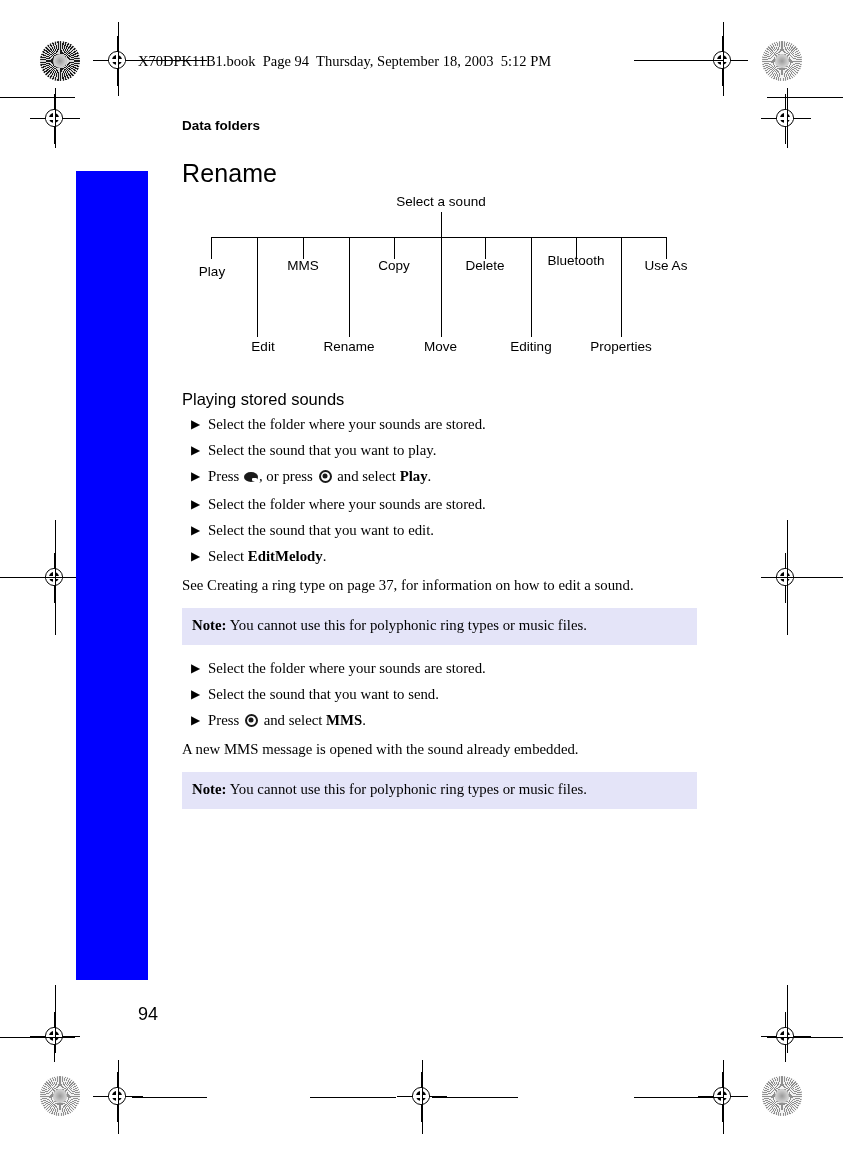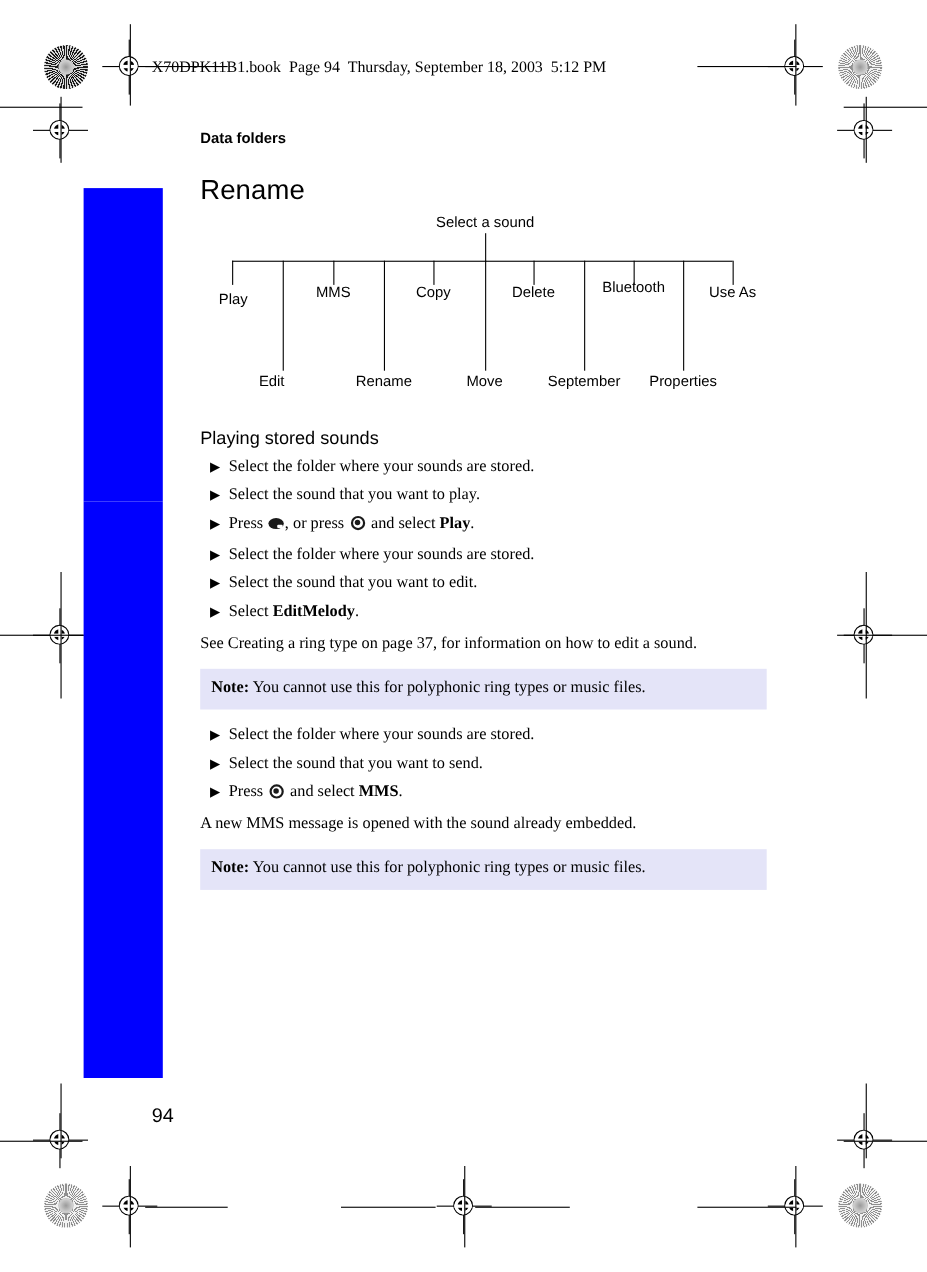--- a/index.html
+++ b/index.html
@@ -415,24 +415,24 @@
   <div class="tick" style="left:349px; top:51px; height:100px;"></div>
   <div class="tick" style="left:439px; top:51px; height:100px;"></div>
 
   <div class="node-label" style="left:30px; top:78px;">Play</div>
   <div class="node-label" style="left:121px; top:72px;">MMS</div>
   <div class="node-label" style="left:212px; top:72px;">Copy</div>
   <div class="node-label" style="left:303px; top:72px;">Delete</div>
   <div class="node-label" style="left:394px; top:67px;">Bluetooth</div>
   <div class="node-label" style="left:484px; top:72px;">Use As</div>
 
-  <div class="node-label" style="left:65px; top:153px;">Edit</div>
+  <div class="node-label" style="left:81px; top:153px;">Edit</div>
   <div class="node-label" style="left:167px; top:153px;">Rename</div>
   <div class="node-label" style="left:258.5px; top:153px;">Move</div>
-  <div class="node-label" style="left:349px; top:153px;">September</div>
+  <div class="node-label" style="left:349px; top:153px;">Editing</div>
   <div class="node-label" style="left:439px; top:153px;">Properties</div>
 </div>
 
 <div id="sections-host" style="position:absolute; left:182px; top:390px; width:520px;">
     <div style="margin-bottom: 14px;">
       <h2 class="section">Playing stored sounds</h2>
       <ul class="steps">
         <li><span class="bullet">▶</span><span>Select the folder where your sounds are stored.</span></li>
         <li><span class="bullet">▶</span><span>Select the sound that you want to play.</span></li>
         <li><span class="bullet">▶</span><span>Press </span><span class="key-soft"></span><span>, or press </span><span class="key-ok"></span><span> and select </span><b>Play</b><span>.</span></li>

